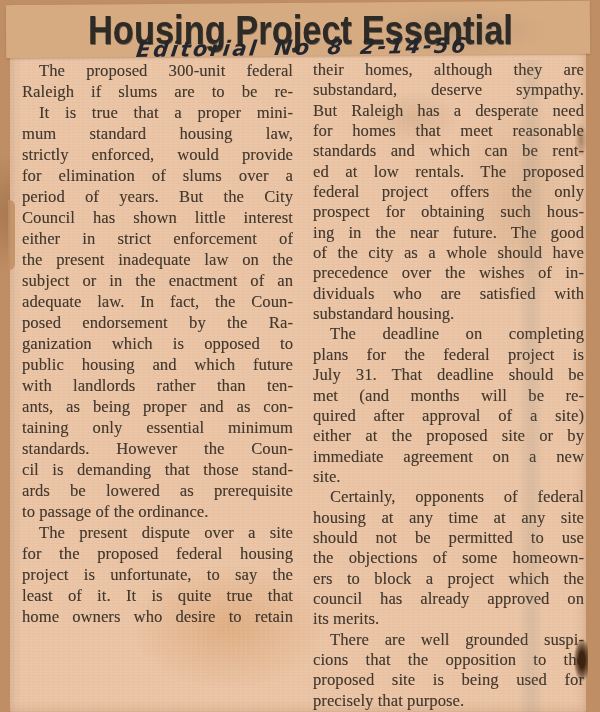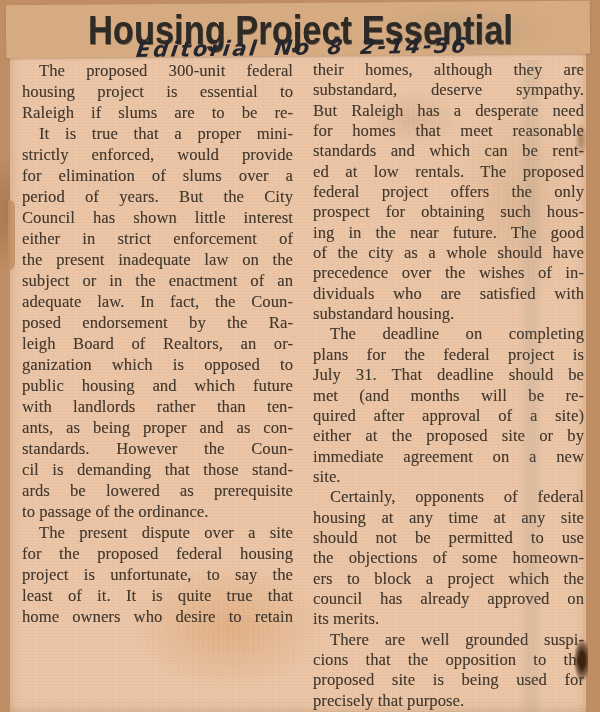--- a/index.html
+++ b/index.html
@@ -113,37 +113,37 @@
 <body>
 
 <div class="page">
   <div class="clipping">
     <div class="title-strip"></div>
     <div class="headline">Housing Project Essential</div>
     <div class="annotation">Editorial No 8   2-14-56</div>
     <div class="columns">
       <div class="col col-left">
           <div class="line j indent">The proposed 300-unit federal</div>
-          <div class="line j">housing project is essential to</div>
           <div class="line j">Raleigh if slums are to be re-</div>
           <div class="line j indent">It is true that a proper mini-</div>
+          <div class="line j">mum standard housing law,</div>
           <div class="line j">strictly enforced, would provide</div>
           <div class="line j">for elimination of slums over a</div>
           <div class="line j">period of years.  But the City</div>
           <div class="line j">Council has shown little interest</div>
           <div class="line j">either in strict enforcement of</div>
           <div class="line j">the present inadequate law on the</div>
           <div class="line j">subject or in the enactment of an</div>
           <div class="line j">adequate law.  In fact, the Coun-</div>
           <div class="line j">posed endorsement by the Ra-</div>
-          <div class="line j">leigh Board of Realtors, an or-</div>
           <div class="line j">ganization which is opposed to</div>
           <div class="line j">public housing and which future</div>
           <div class="line j">with landlords rather than ten-</div>
           <div class="line j">ants, as being proper and as con-</div>
+          <div class="line j">taining only essential minimum</div>
           <div class="line j">standards.  However the Coun-</div>
           <div class="line j">cil is demanding that those stand-</div>
           <div class="line j">ards be lowered as prerequisite</div>
           <div class="line last">to passage of the ordinance.</div>
           <div class="line j indent">The present dispute over a site</div>
           <div class="line j">for the proposed federal housing</div>
           <div class="line j">project is unfortunate, to say the</div>
           <div class="line j">least of it.  It is quite true that</div>
           <div class="line j">home owners who desire to retain</div>
         </div>

